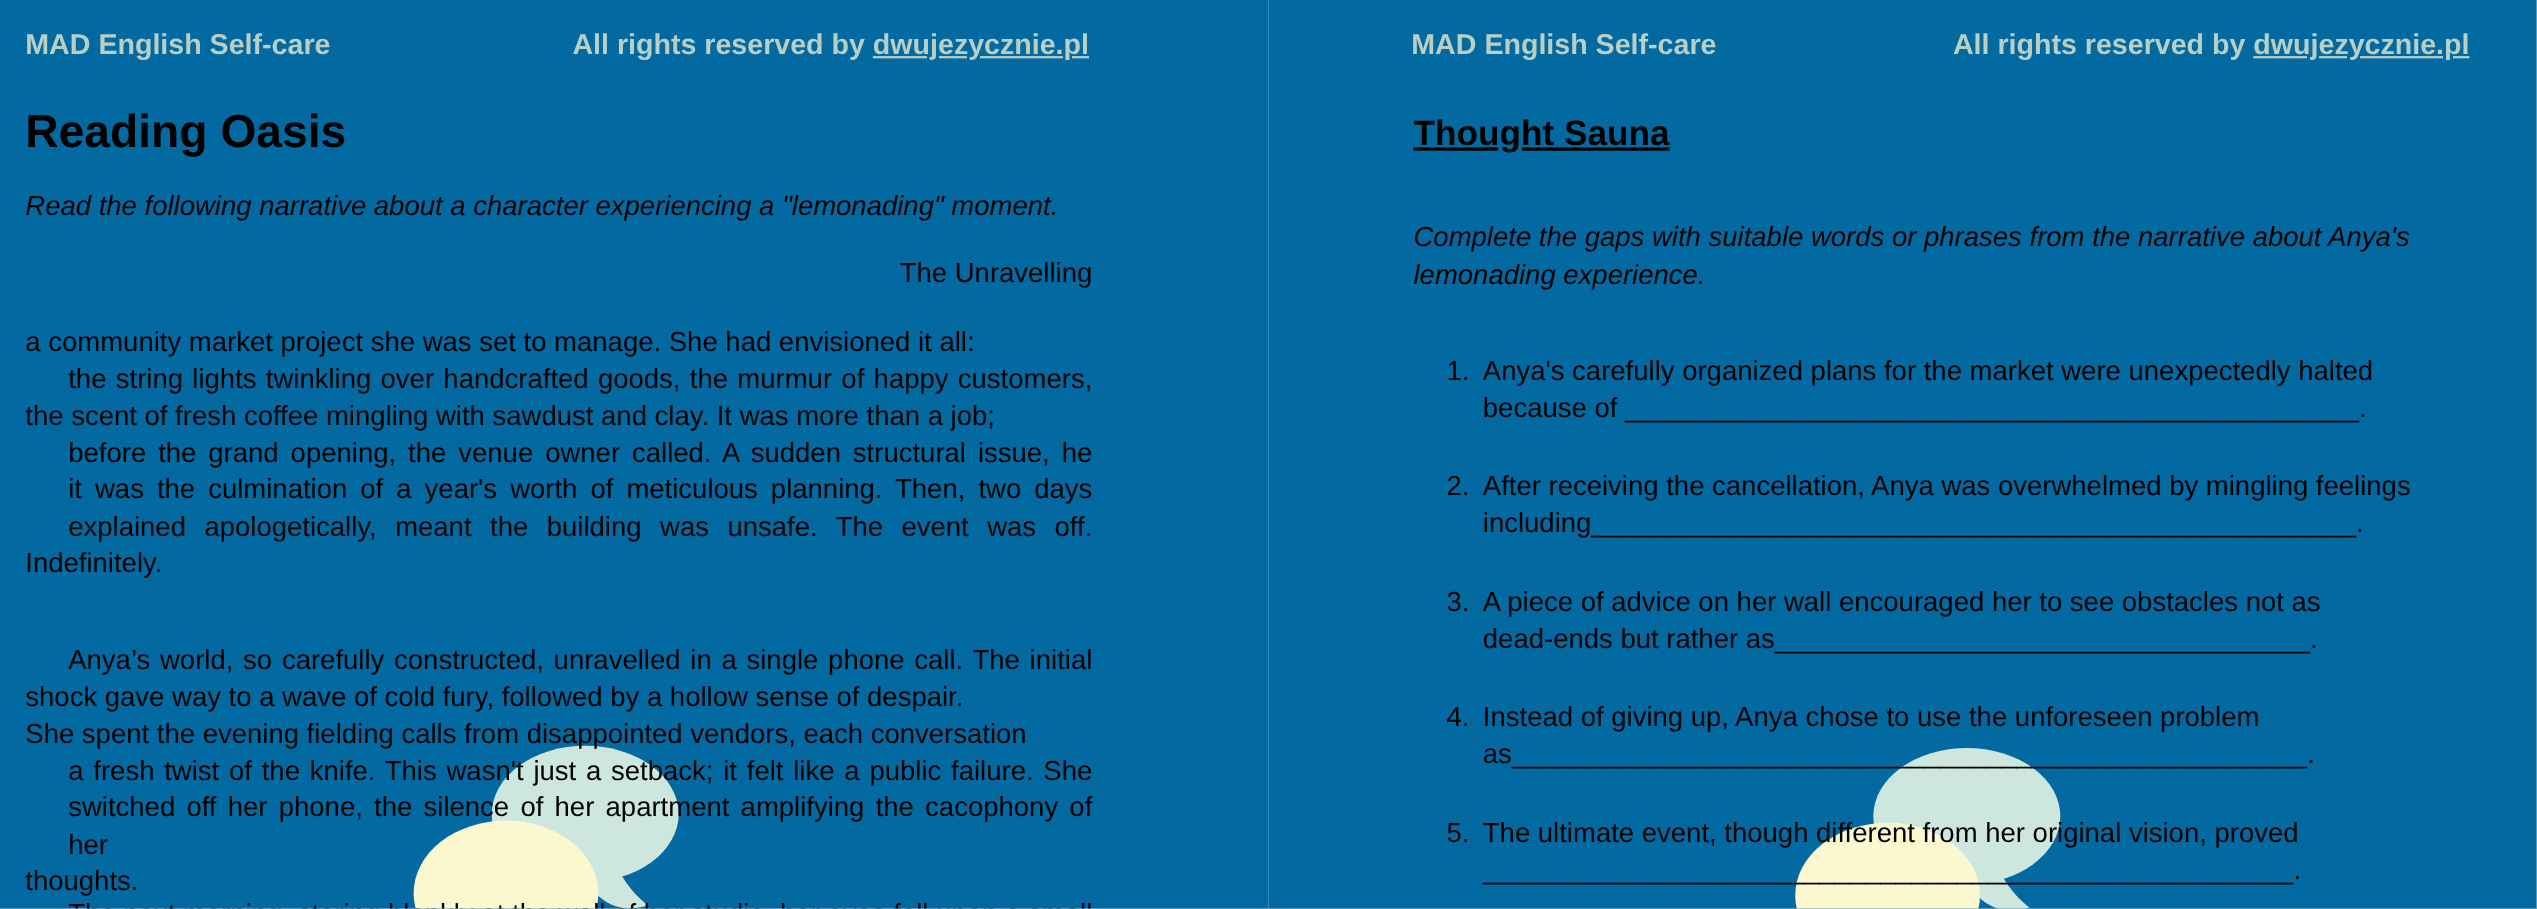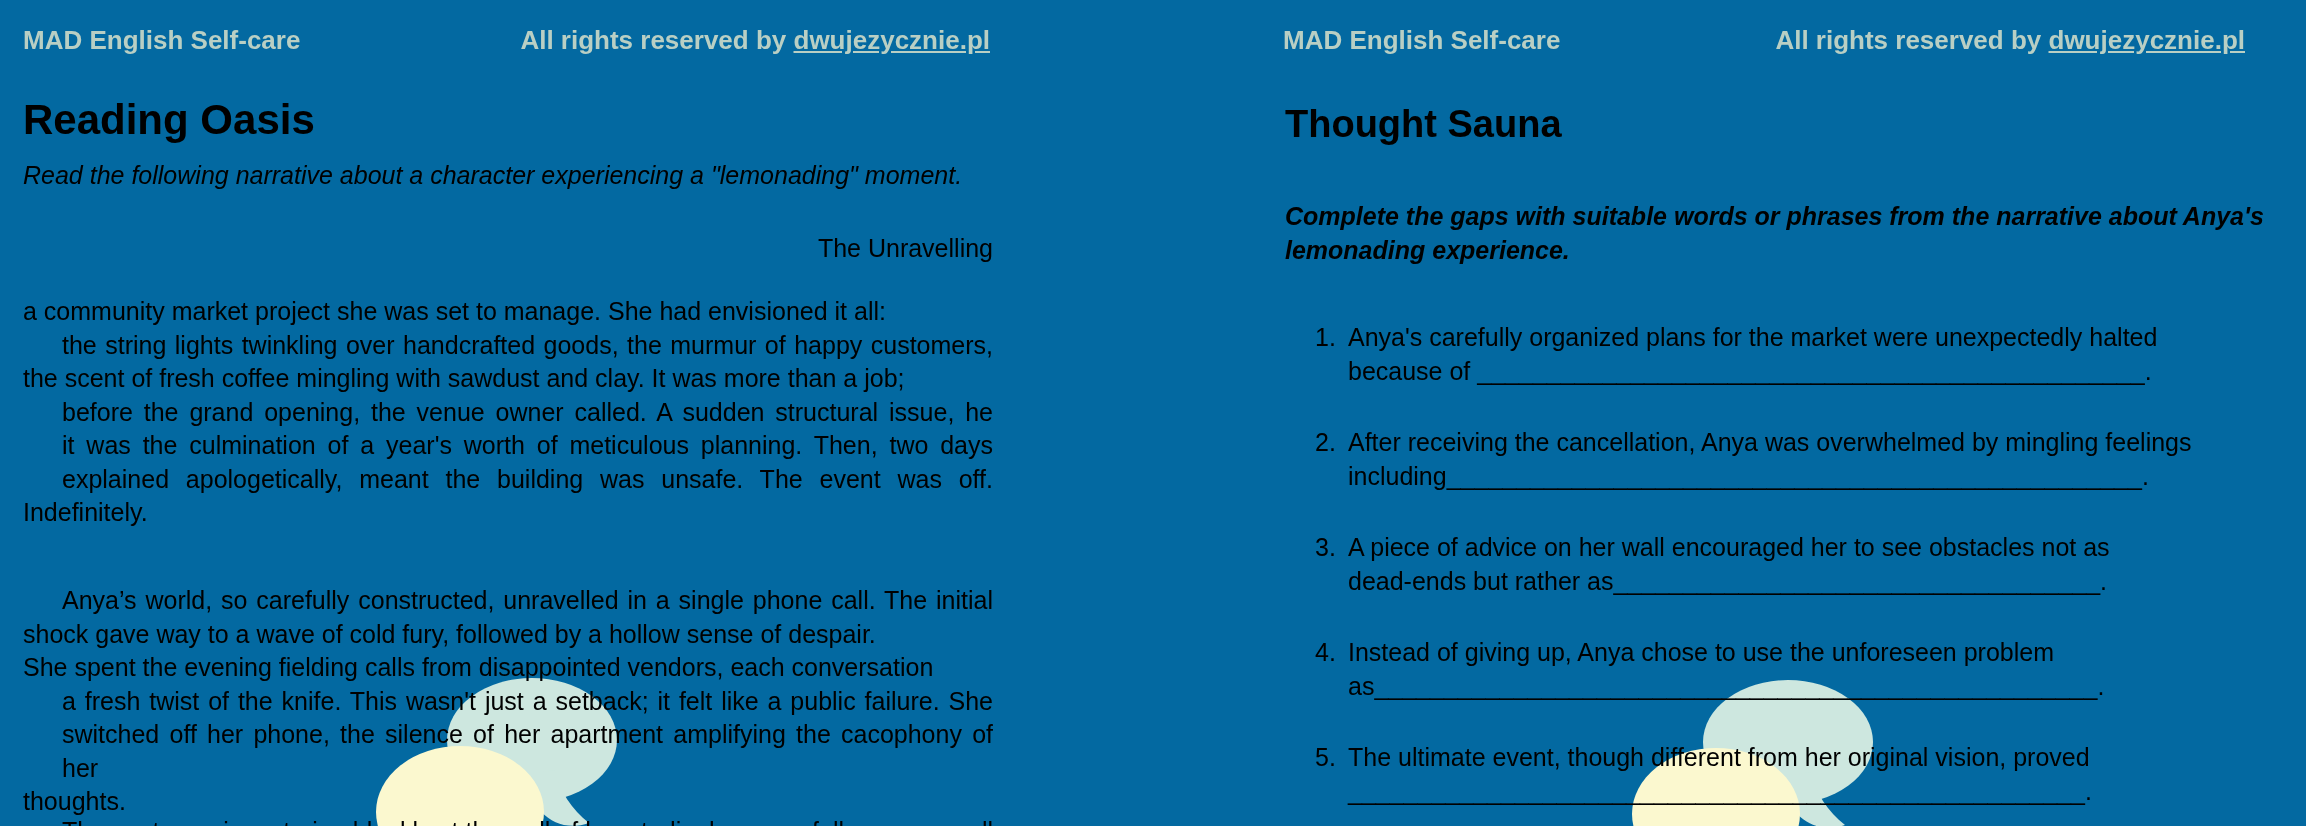--- a/index.html
+++ b/index.html
@@ -13,32 +13,32 @@
   #page-left .watermark{left:375px;top:672px;}
   #page-right .watermark{left:478px;top:674px;}
 
   .hdr{position:absolute;top:26px;display:flex;justify-content:space-between;
        font-weight:bold;font-size:26px;line-height:1.1;color:#b9cfc4;white-space:nowrap;}
   #page-left .hdr{left:23px;width:967px;}
   #page-right .hdr{left:130px;width:962px;}
   .hdr a{color:#b9cfc4;text-decoration:underline;cursor:pointer;}
 
   .title-l{position:absolute;top:96px;left:23px;font-size:42px;font-weight:bold;line-height:1.15;white-space:nowrap;}
-  .title-r{position:absolute;top:103px;left:132px;font-size:38px;font-weight:bold;line-height:1.15;white-space:nowrap;}
+  .title-r{position:absolute;top:103px;left:132px;font-size:32px;font-weight:bold;line-height:1.15;white-space:nowrap;text-decoration:underline;}
 
-  .instr-l{position:absolute;top:161px;left:23px;font-size:25px;font-style:italic;white-space:nowrap;}
+  .instr-l{position:absolute;top:173px;left:23px;font-size:25px;font-style:italic;white-space:nowrap;}
   .story-title{position:absolute;top:234px;left:23px;width:970px;text-align:right;font-size:25px;}
 
   .para{position:absolute;left:23px;width:970px;font-size:25px;line-height:33.5px;}
   .p0{top:295px}.p1{top:584px}.p2{top:815px}
   .line{white-space:nowrap;}
   .line.j{white-space:normal;text-align:justify;text-align-last:justify;margin-left:39px;}
 
   .instr-r{position:absolute;top:200px;left:132px;font-size:25px;font-style:italic;line-height:33.5px;}
-  .instr-r div{white-space:nowrap;font-weight:bold;}
+  .instr-r div{white-space:nowrap;}
 
   .item{position:absolute;left:162px;width:955px;font-size:25px;line-height:34px;display:flex;}
   .i0{top:320px}.i1{top:425px}.i2{top:530px}.i3{top:635px}.i4{top:740px}
   .item .num{width:33px;flex:0 0 33px;}
   .item .itext{flex:1;}
   .item .l2{white-space:nowrap;}
   .blank{letter-spacing:0;margin-top:28px;}
 </style>
 </head>
 <body>

